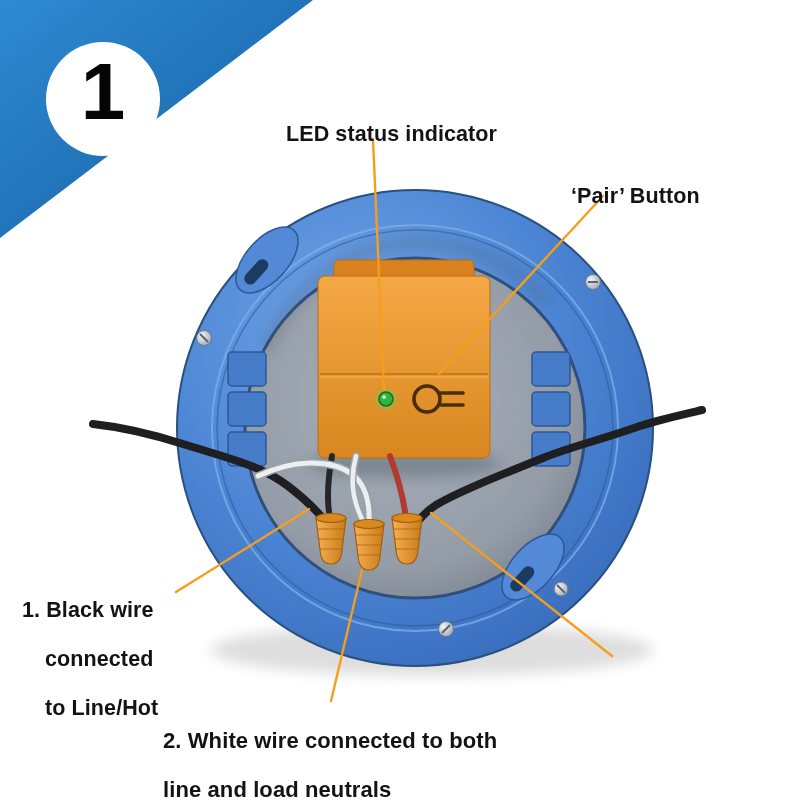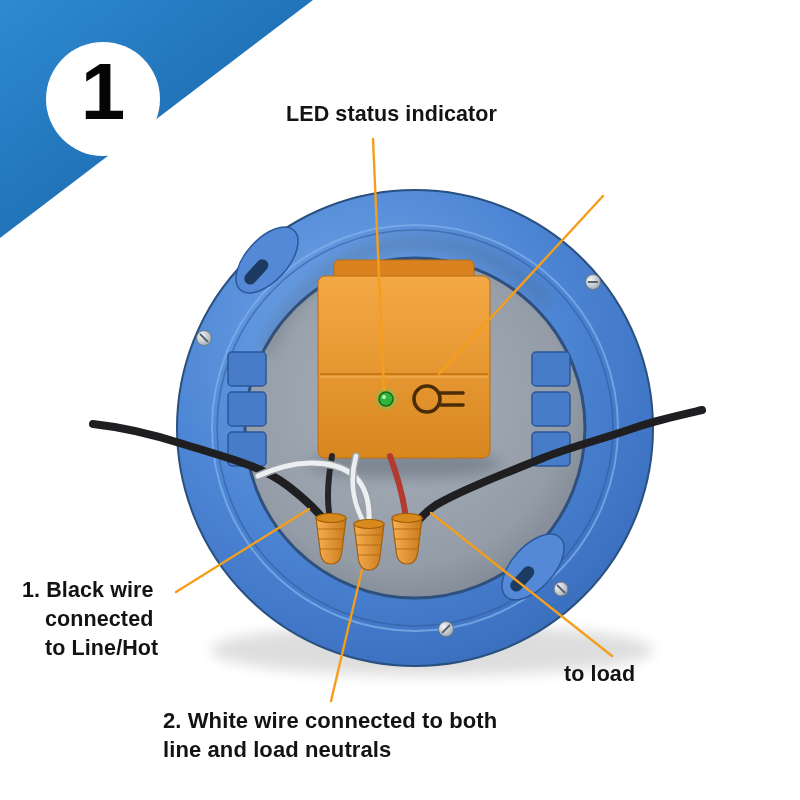--- a/index.html
+++ b/index.html
@@ -5,21 +5,21 @@
   html,body{margin:0;padding:0;background:#ffffff;}
   #stage{
     position:relative;width:800px;height:800px;background:#ffffff;overflow:hidden;
     font-family:"Liberation Sans",sans-serif;
   }
   #diagram-svg{position:absolute;left:0;top:0;width:800px;height:800px;}
   .lbl{
     position:absolute;color:#131313;font-weight:700;
     font-size:21.5px;line-height:1.34;letter-spacing:.1px;white-space:nowrap;
   }
-  .lbl span{display:block;}
+  .lbl span{display:block;margin-top:20px;}
   .lbl .indent{padding-left:23px;}
   #lbl-led{left:286px;top:100px;}
   #lbl-pair{left:571px;top:162px;}
   #lbl-black{left:22px;top:576px;}
   #lbl-white{left:163px;top:706px;font-size:22px;}
   #lbl-red{left:541px;top:660px;}
   #step-num{
     position:absolute;left:60px;top:52px;width:86px;text-align:center;
     font-size:80px;line-height:1.0;font-weight:800;color:#050505;
   }
@@ -184,29 +184,31 @@
       <line x1="612" y1="656" x2="431" y2="513"></line>
     </g>
   </svg>
 
   <div id="step-num">1</div>
 
   <div id="lbl-led" class="lbl">
     <span>LED status indicator</span>
   </div>
 
+  <div id="lbl-pair" class="lbl">
+    <span>‘Pair’ Button</span>
+  </div>
 
   <div id="lbl-black" class="lbl">
     <span>1. Black wire</span>
     <span class="indent">connected</span>
     <span class="indent">to Line/Hot</span>
   </div>
 
   <div id="lbl-white" class="lbl">
     <span>2. White wire connected to both</span>
     <span>line and load neutrals</span>
   </div>
 
   <div id="lbl-red" class="lbl">
-    <span class="indent">to load</span>
   </div>
 
 </div>
 
 </body></html>

